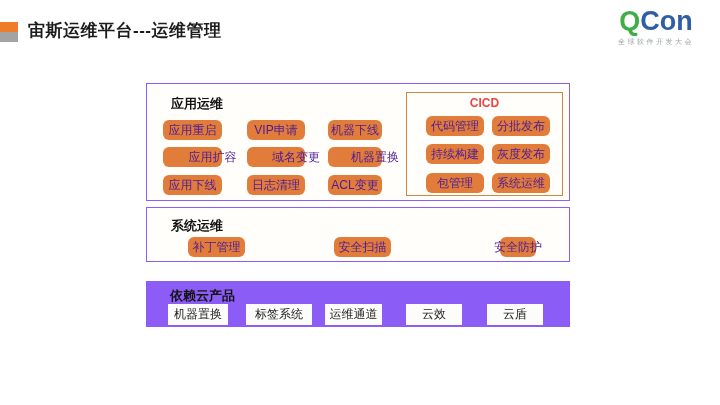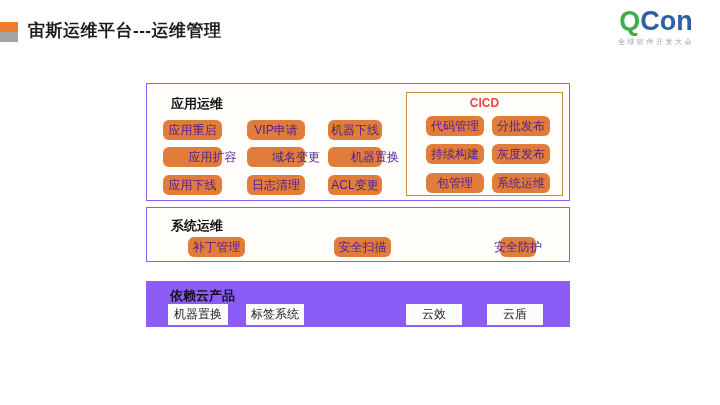--- a/index.html
+++ b/index.html
@@ -95,21 +95,21 @@
 
   
   .sys-r { top: 29px; }
   .sys-c1 { left: 41px;  width: 57px; }
   .sys-c2 { left: 187px; width: 57px; }
   .sys-c3 { left: 353px; width: 36px; }
 
   
   .cloud-r { top: 23px; }
   .cloud-c1 { left: 22px;  width: 60px; }
-  .cloud-c2 { left: 100px; width: 58px; }
+  .cloud-c2 { left: 100px; width: 66px; }
   .cloud-c3 { left: 179px; width: 57px; }
   .cloud-c4 { left: 260px; width: 56px; }
   .cloud-c5 { left: 341px; width: 56px; }
 </style>
 </head>
 <body>
 
 <div class="slide">
 
   <div class="marker">
@@ -155,17 +155,18 @@
     <div class="obtn sys-c1 sys-r">补丁管理</div>
     <div class="obtn sys-c2 sys-r">安全扫描</div>
     <div class="obtn sys-c3 sys-r">安全防护</div>
   </section>
 
   <section class="box-cloud">
     <div class="box-label">依赖云产品</div>
 
     <div class="wbtn cloud-c1 cloud-r">机器置换</div>
     <div class="wbtn cloud-c2 cloud-r">标签系统</div>
+    <div class="wbtn cloud-c3 cloud-r">运维通道</div>
     <div class="wbtn cloud-c4 cloud-r">云效</div>
     <div class="wbtn cloud-c5 cloud-r">云盾</div>
   </section>
 
 </div>
 
 </body></html>

